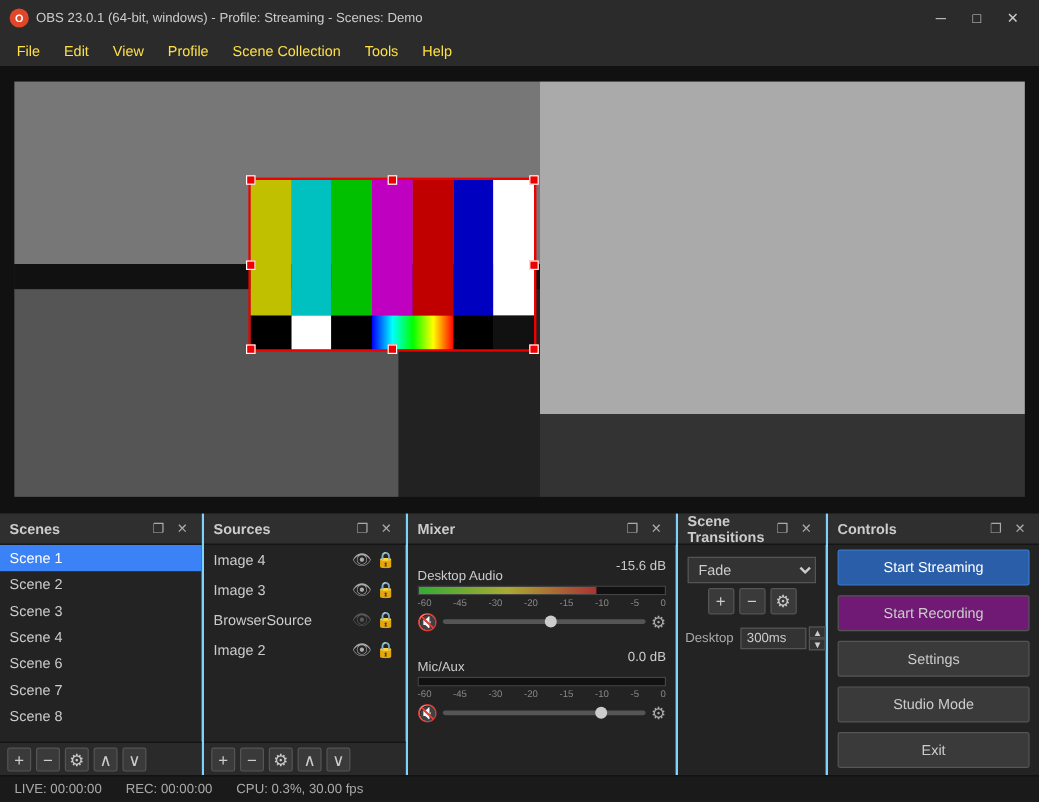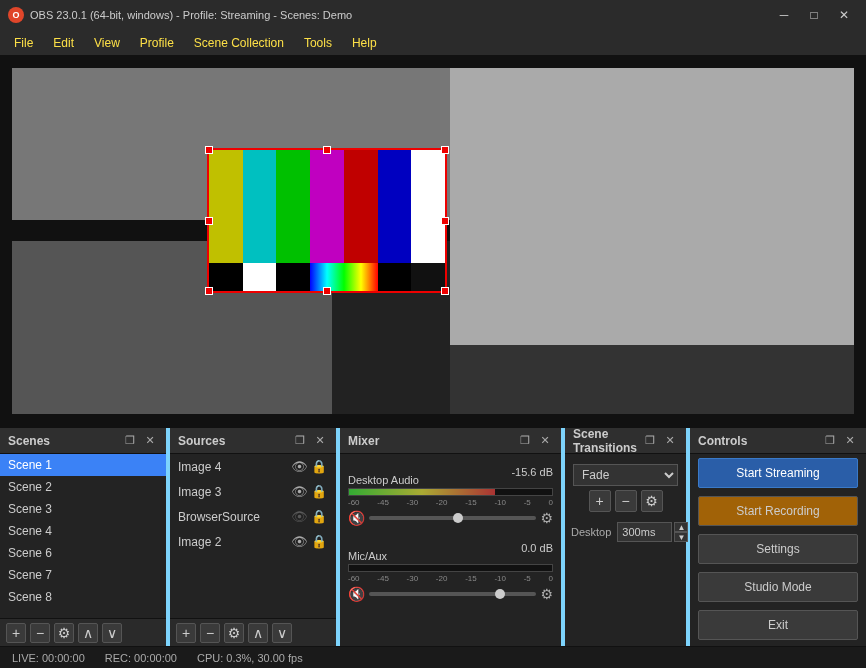--- a/index.html
+++ b/index.html
@@ -142,21 +142,21 @@
       display: flex;
       flex-direction: row;
       flex-shrink: 0;
       border-top: 2px solid #111;
     }
 
     
     .panel {
       display: flex;
       flex-direction: column;
-      border-right: 4px solid #7dd3fc;
+      border-right: 2px solid #7dd3fc;
       background: #232323;
     }
     .panel-header {
       background: #2f2f2f;
       height: 26px;
       display: flex;
       align-items: center;
       justify-content: space-between;
       padding: 0 8px;
       border-bottom: 1px solid #111;
@@ -375,21 +375,21 @@
       font-size: 12px;
       text-align: center;
       border-radius: 2px;
     }
     .control-btn.start-streaming {
       background: #2a5ea8;
       border-color: #3a7ac8;
       color: #fff;
     }
     .control-btn.start-recording {
-      background: #a16207;
+      background: #701a75;
       text-align: center;
     }
 
     
     .statusbar {
       height: 22px;
       background: #1a1a1a;
       border-top: 1px solid #111;
       display: flex;
       align-items: center;
@@ -636,21 +636,21 @@
         <option>Swipe</option>
       </select>
       <div class="transition-row">
         <button class="trans-btn">+</button>
         <button class="trans-btn">−</button>
         <button class="trans-btn">⚙</button>
       </div>
     </div>
     <div class="duration-row">
       <span class="duration-label">Desktop</span>
-      <div style="display:flex;gap:2px;">
+      <div style="display:flex;align-items:center;gap:2px;">
         <input class="duration-input" type="text" value="300ms" style="">
         <div style="display:flex;flex-direction:column;">
           <button style="width:14px;height:10px;font-size:8px;background:#333;border:1px solid #555;color:#ccc;cursor:pointer;padding:0;display:flex;align-items:center;justify-content:center;">▲</button>
           <button style="width:14px;height:10px;font-size:8px;background:#333;border:1px solid #555;color:#ccc;cursor:pointer;padding:0;display:flex;align-items:center;justify-content:center;">▼</button>
         </div>
       </div>
     </div>
   </div>
 
   <div class="panel controls-panel">

